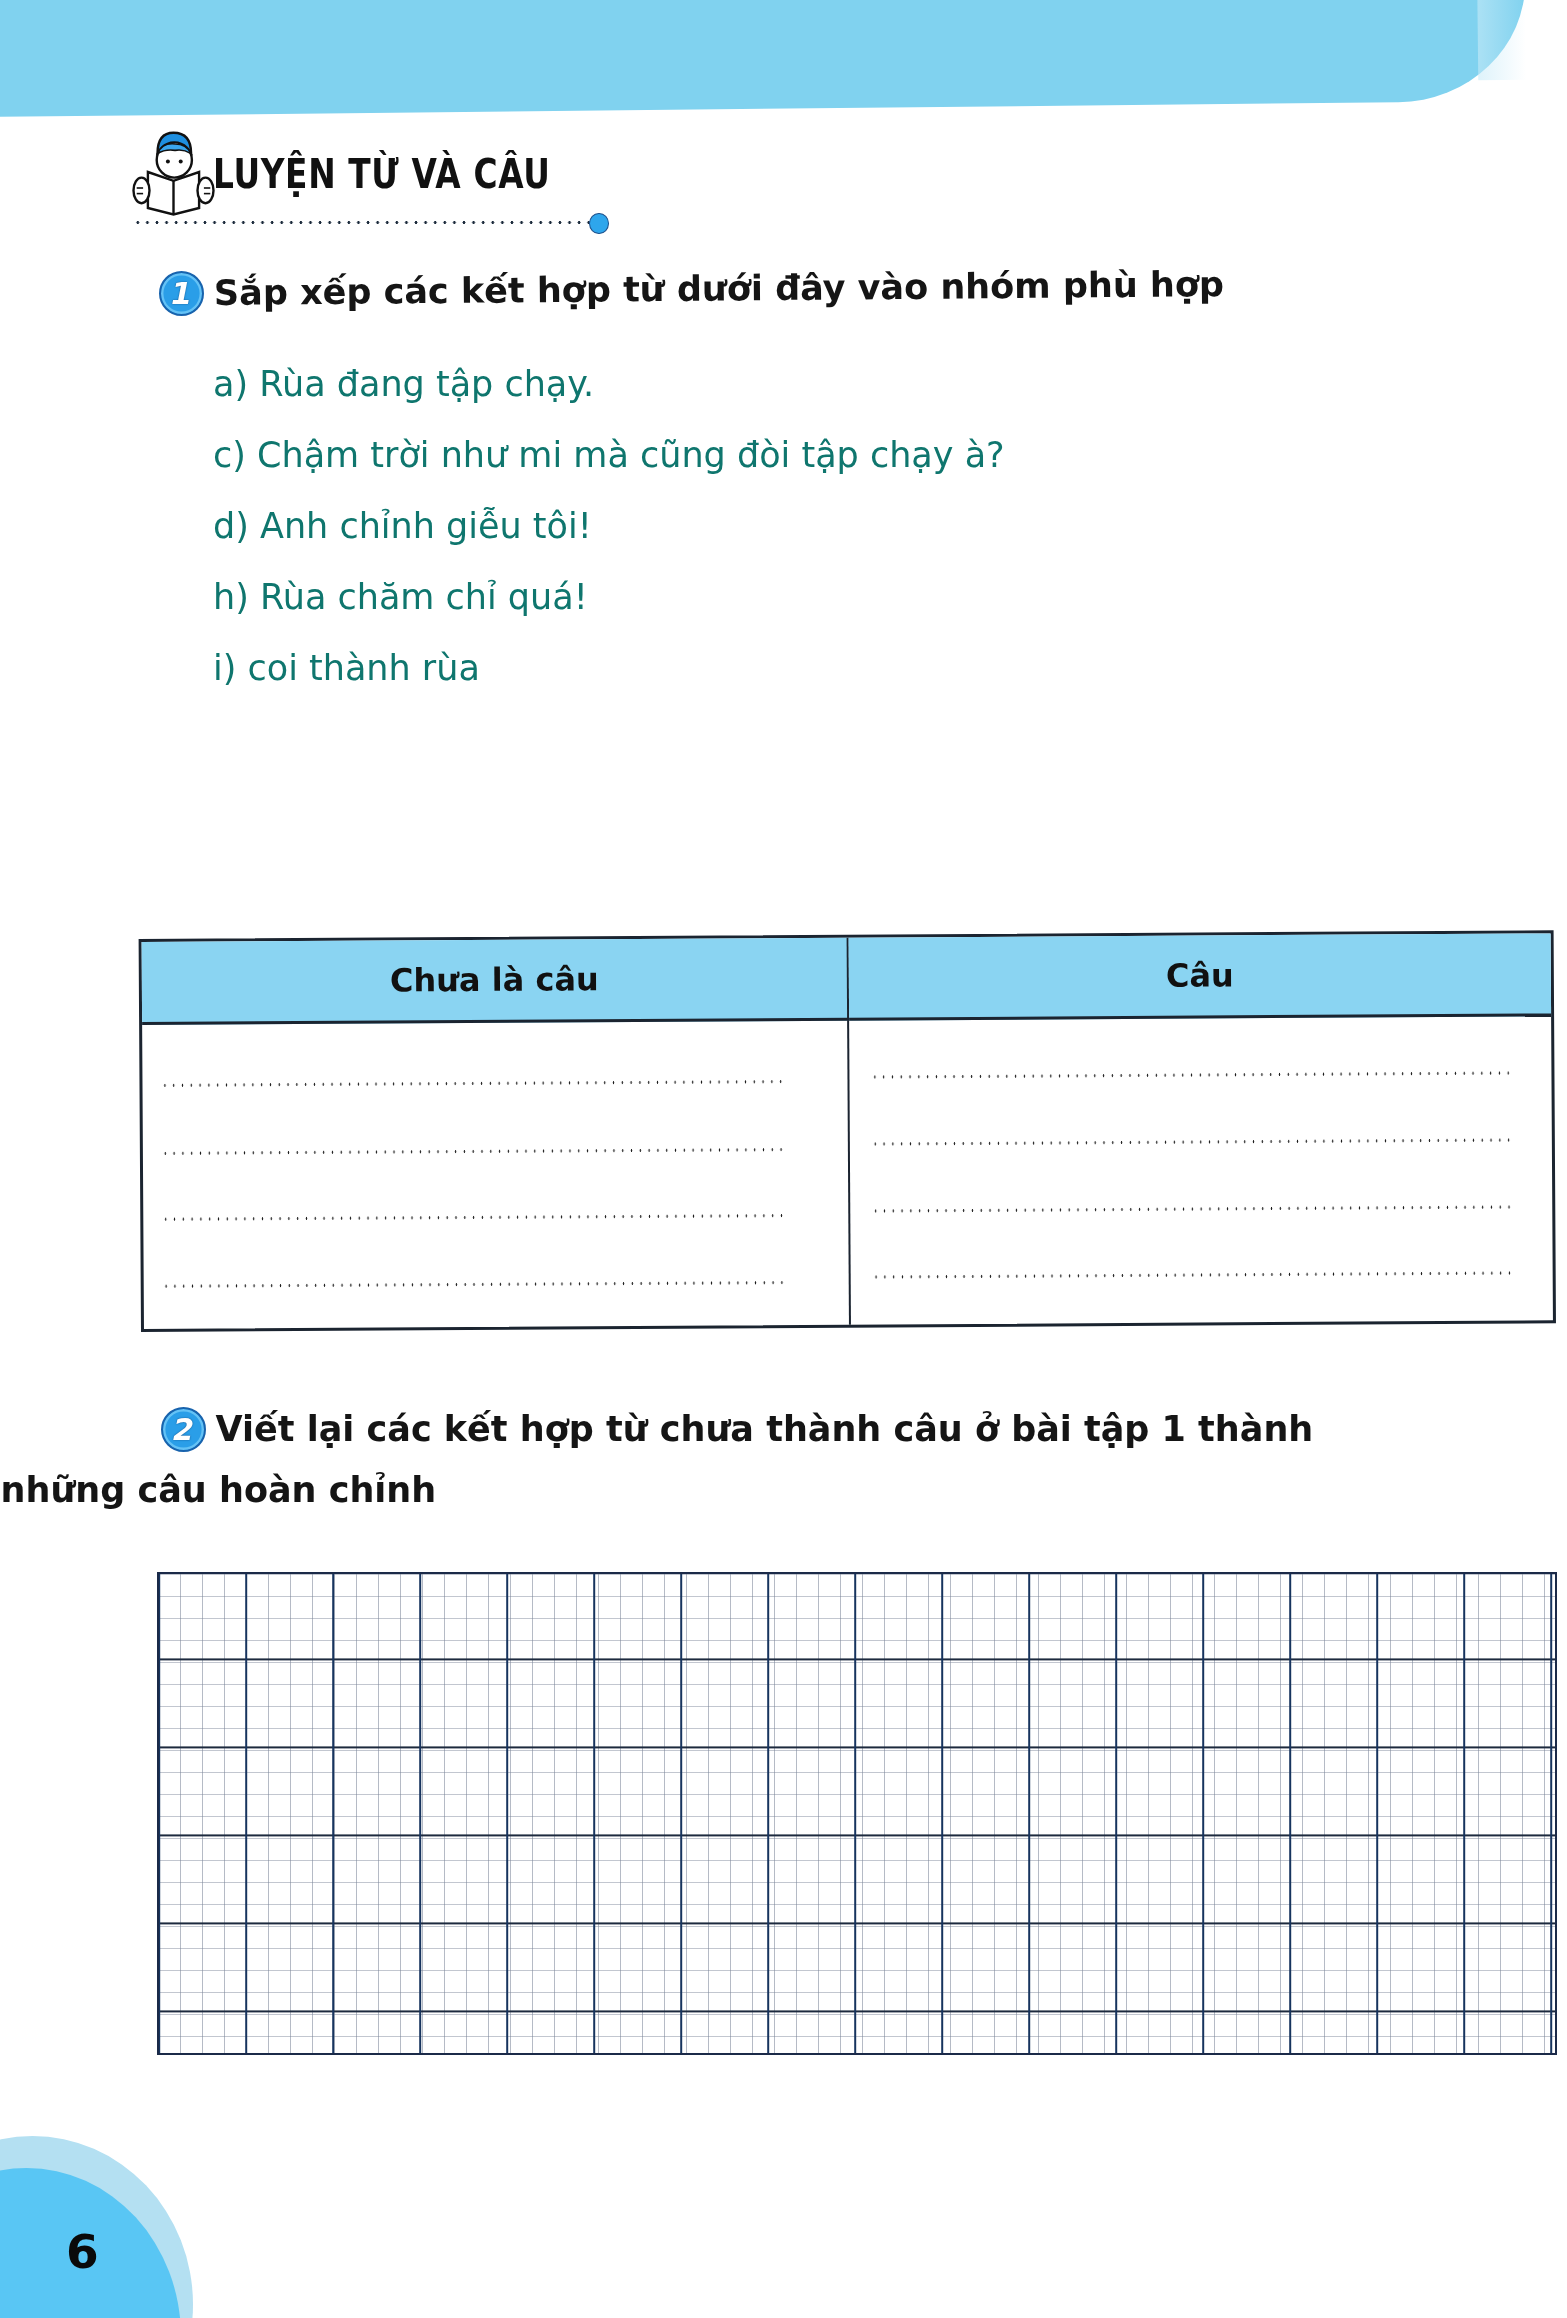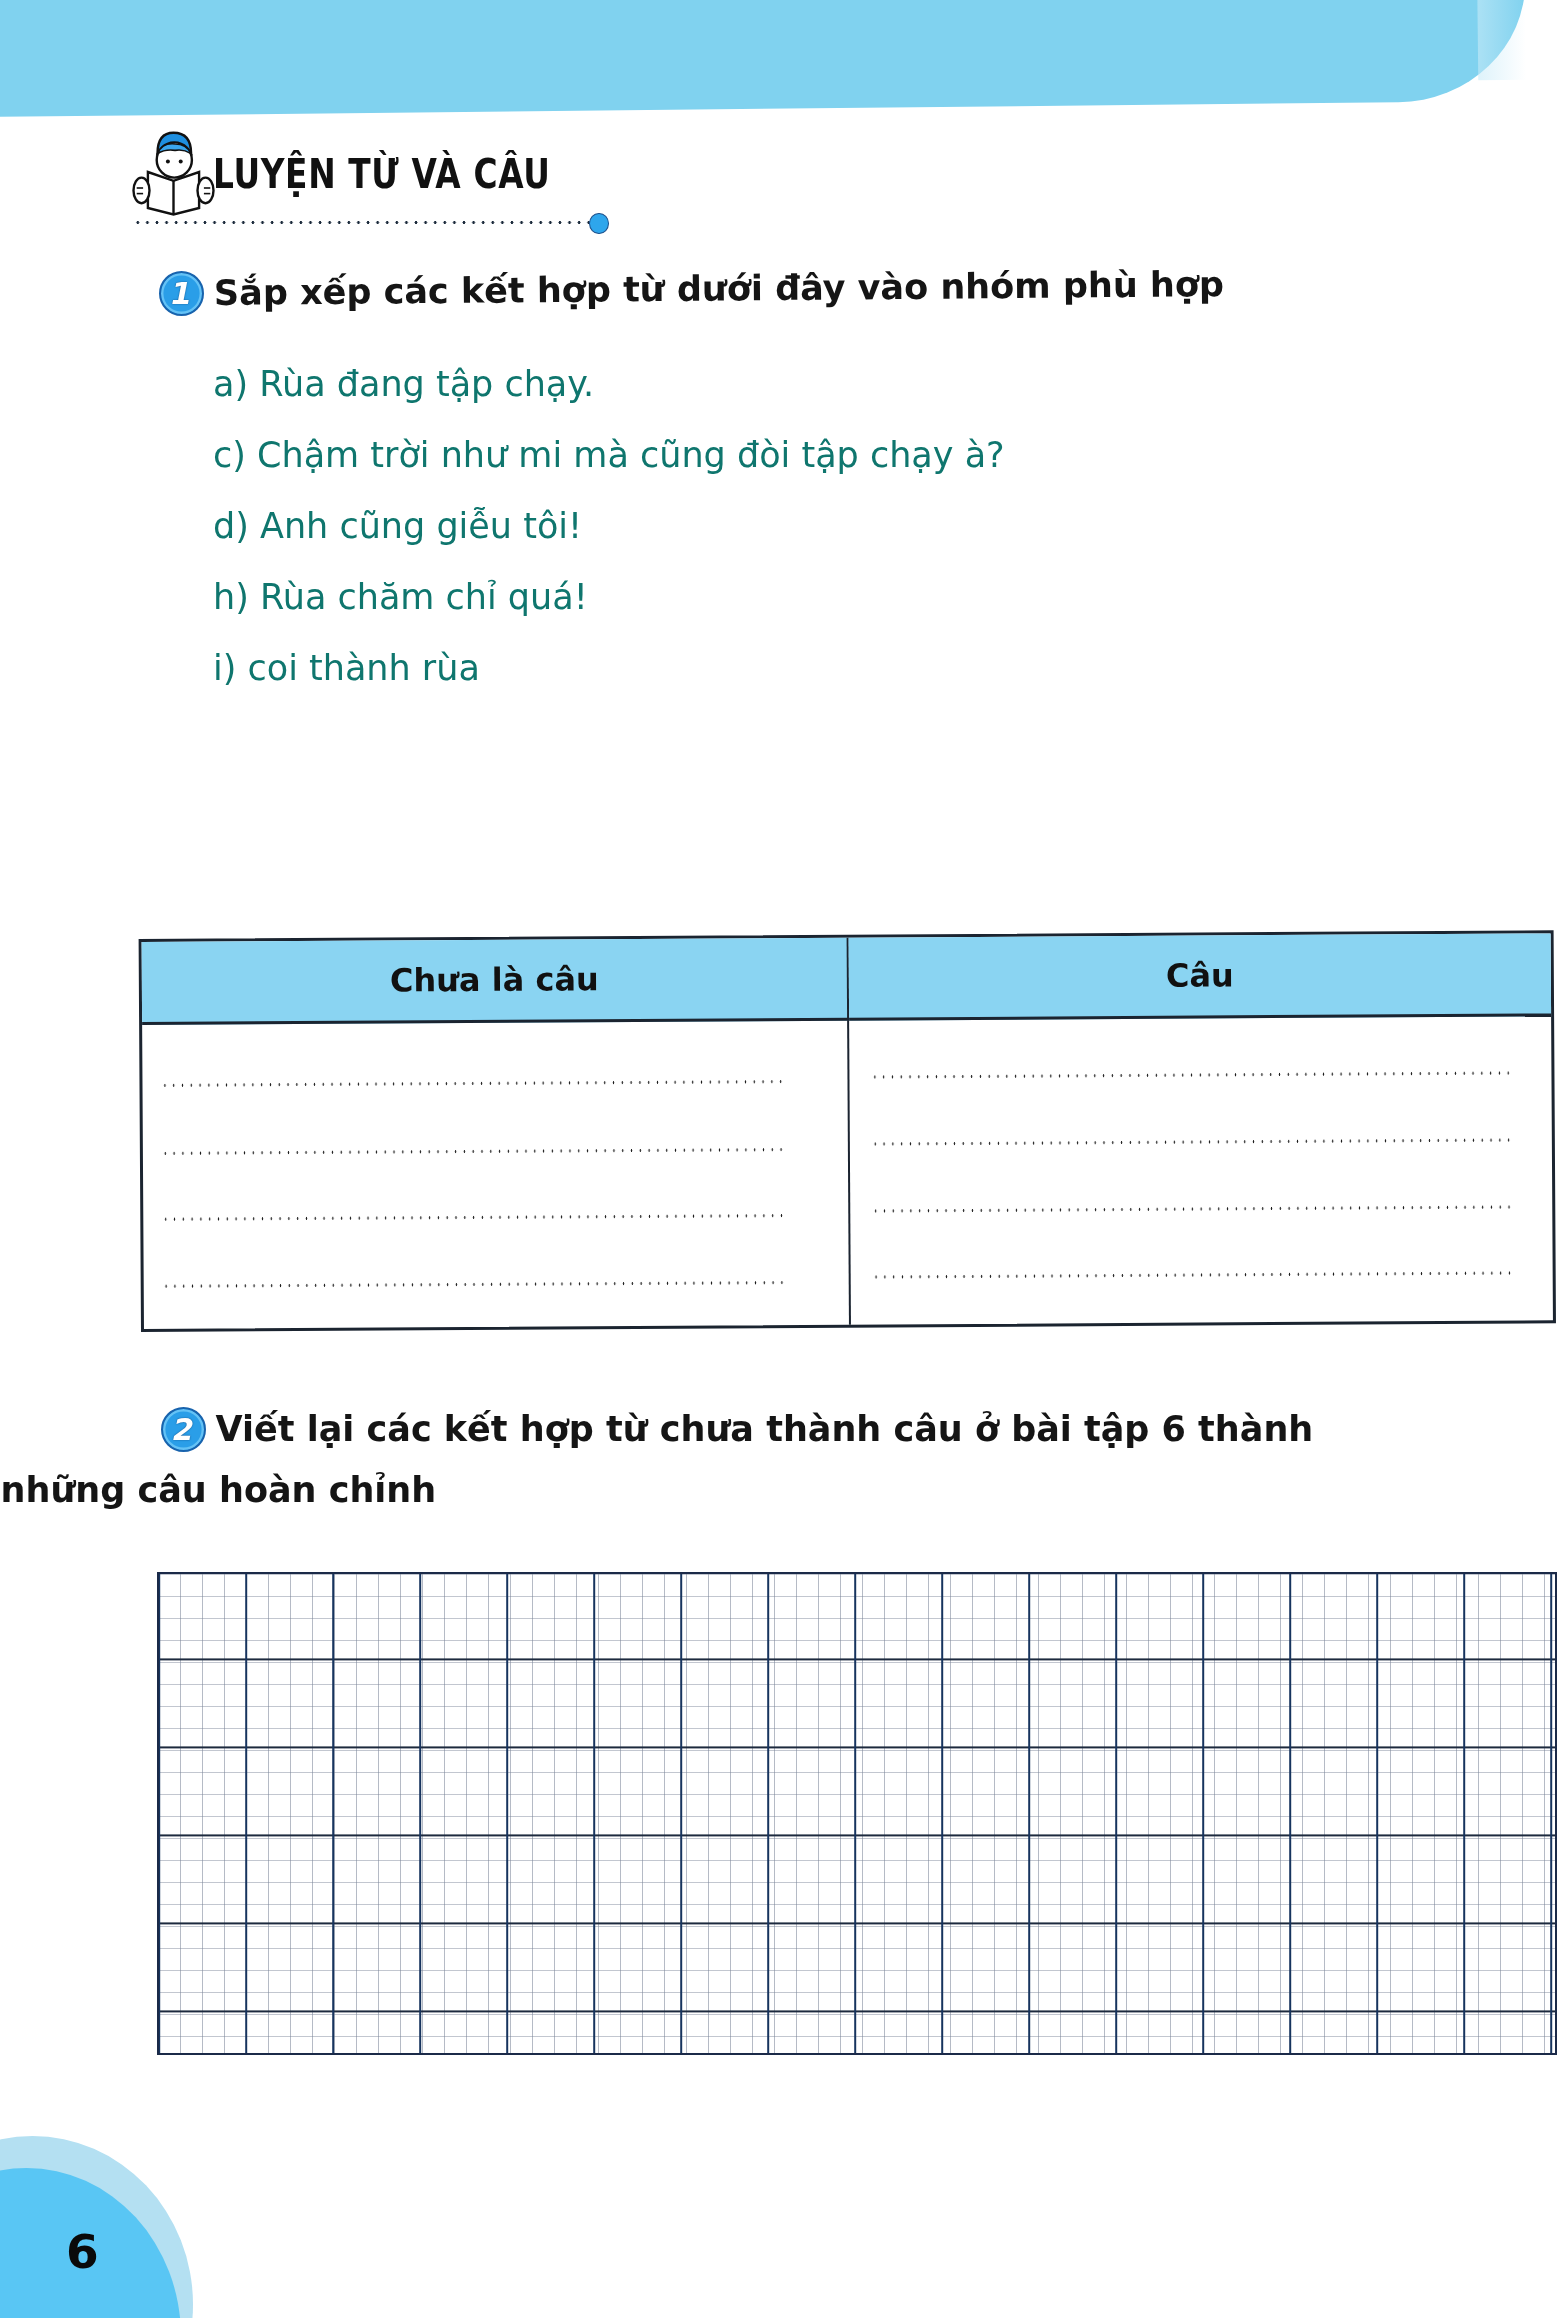--- a/index.html
+++ b/index.html
@@ -126,21 +126,21 @@
 </div>
 
 <div class="q-row q1">
   <div class="badge">1</div>
   <div class="q-text">Sắp xếp các kết hợp từ dưới đây vào nhóm phù hợp</div>
 </div>
 
 <div class="items">
   <div class="item">a) Rùa đang tập chạy.</div>
   <div class="item">c) Chậm trời như mi mà cũng đòi tập chạy à?</div>
-  <div class="item">d) Anh cũng giễu tôi!</div>
+  <div class="item">d) Anh chỉnh giễu tôi!</div>
   <div class="item">h) Rùa chăm chỉ quá!</div>
   <div class="item">i) coi thành rùa</div>
 </div>
 
 <div class="sort-table">
   <div class="th left">Chưa là câu</div>
   <div class="th">Câu</div>
   <div class="td left">
     <div class="dotline" style="left:17.7px; top:59px; width:626px;"></div>
     <div class="dotline" style="left:17.7px; top:127px; width:626px;"></div>
@@ -150,21 +150,21 @@
   <div class="td">
     <div class="dotline" style="left:21px; top:55px; width:642px;"></div>
     <div class="dotline" style="left:21px; top:122px; width:642px;"></div>
     <div class="dotline" style="left:21px; top:189px; width:642px;"></div>
     <div class="dotline" style="left:21px; top:255px; width:642px;"></div>
   </div>
 </div>
 
 <div class="q-row q2">
   <div class="badge">2</div>
-  <div class="q-text" style="margin-left:-215px; text-indent:215px; width:1397px;">Viết lại các kết hợp từ chưa thành câu ở bài tập 6 thành những câu hoàn chỉnh</div>
+  <div class="q-text" style="margin-left:-215px; text-indent:215px; width:1397px;">Viết lại các kết hợp từ chưa thành câu ở bài tập 1 thành những câu hoàn chỉnh</div>
 </div>
 
 <div class="write-grid"></div>
 
 <div class="page-circle-outer"></div>
 <div class="page-circle-inner"></div>
 <div class="page-number">6</div>
 
 
 </body></html>

